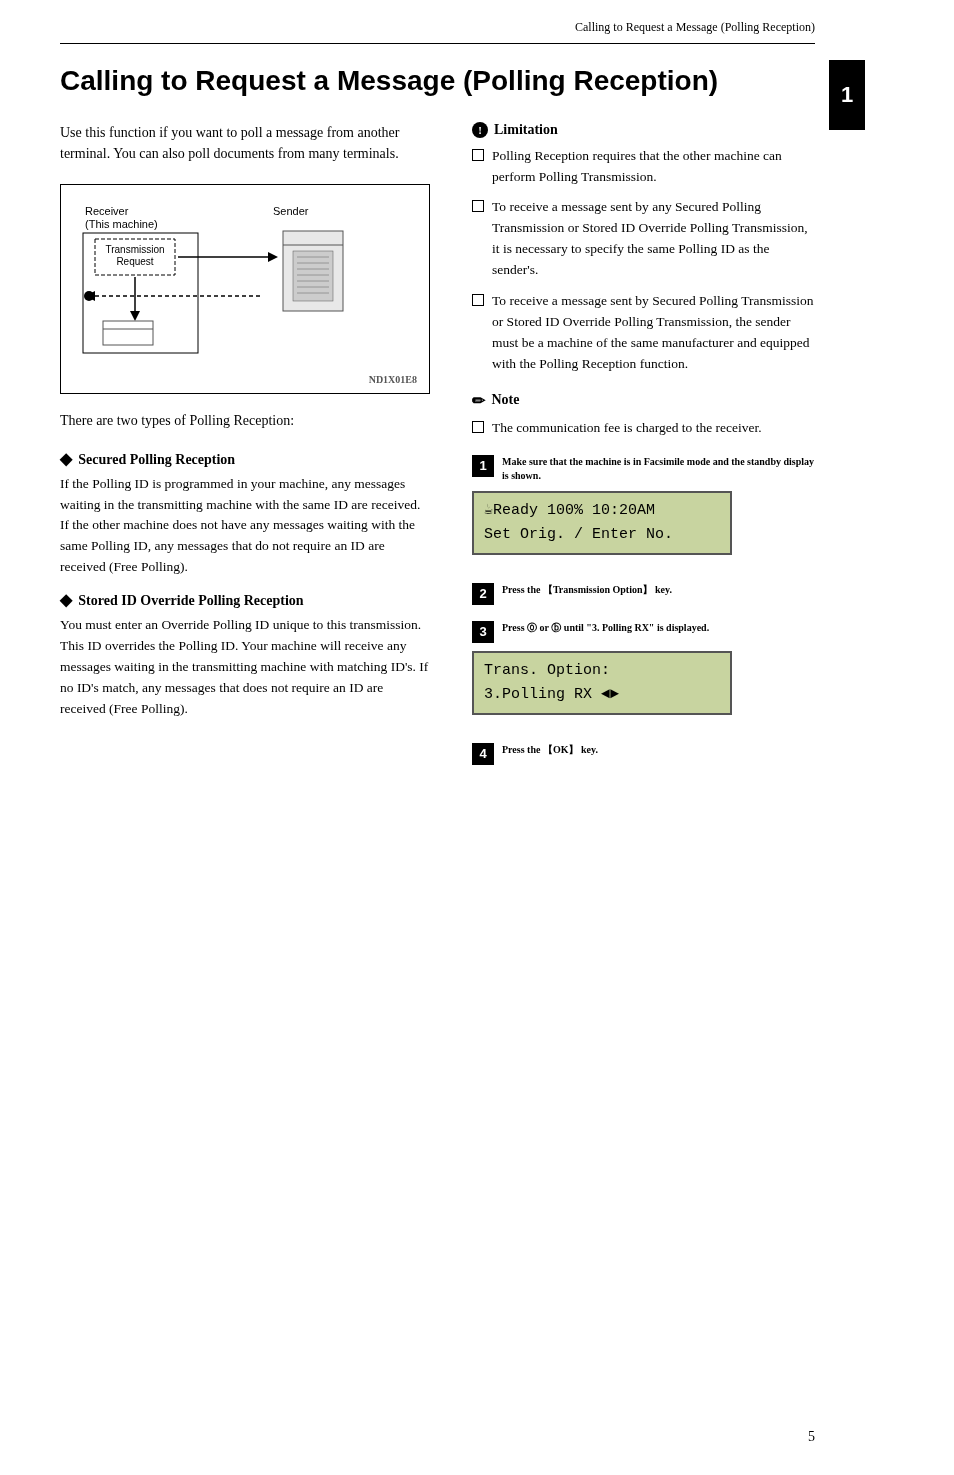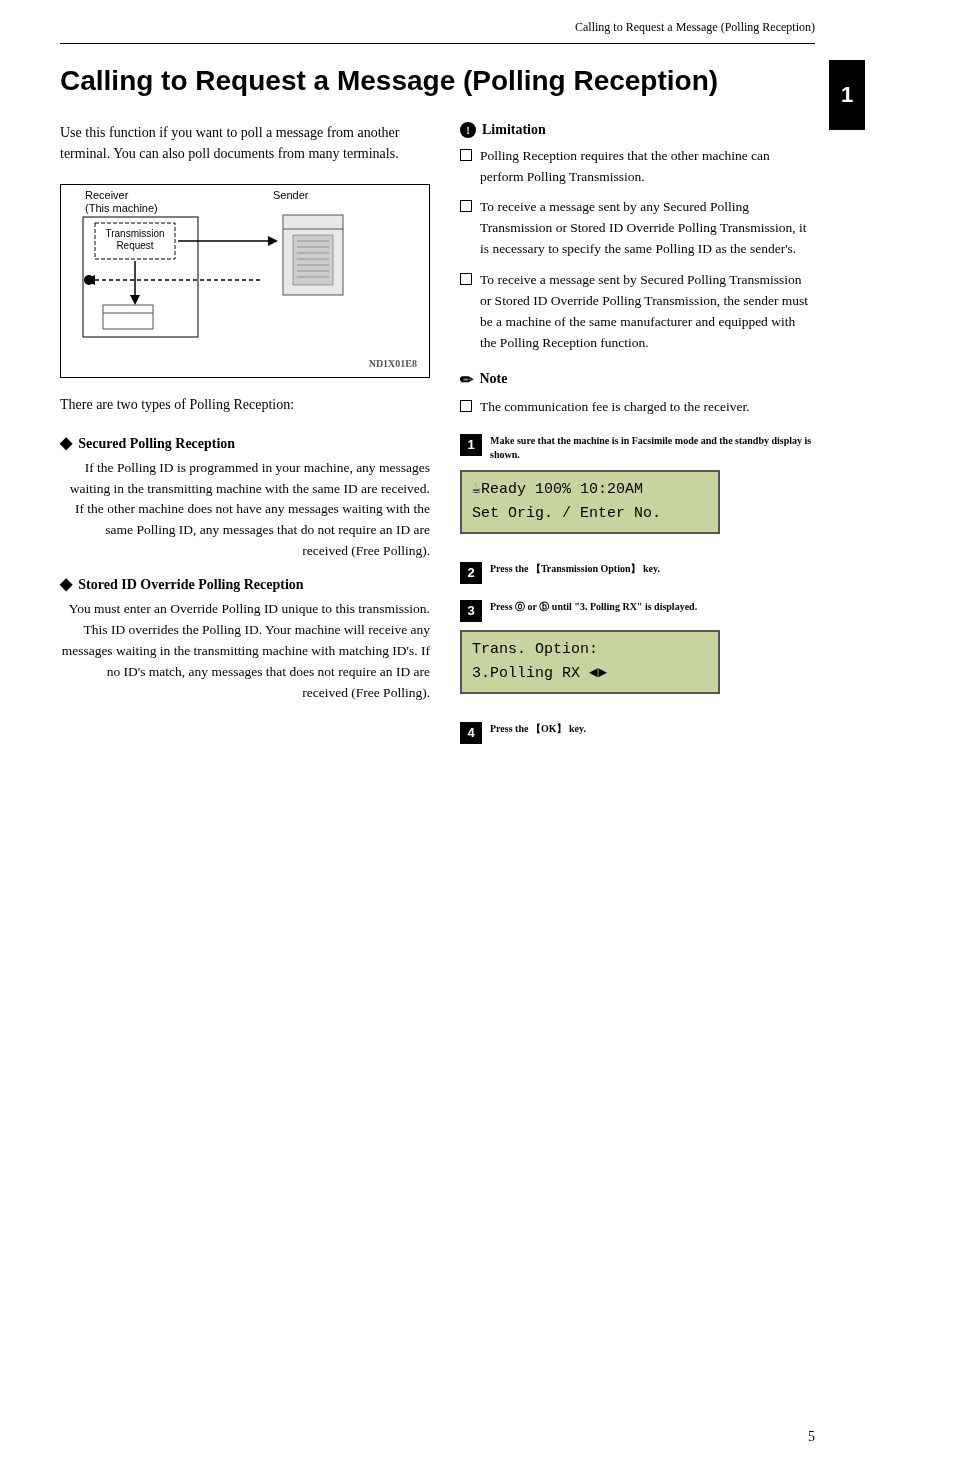--- a/index.html
+++ b/index.html
@@ -66,21 +66,21 @@
       font-weight: bold;
       font-family: Arial, sans-serif;
       margin-bottom: 24px;
       line-height: 1.2;
       border-bottom: none;
     }
 
     
     .two-col {
       display: flex;
-      gap: 30px;
+      gap: 42px;
     }
 
     .left-col {
       width: 370px;
       flex-shrink: 0;
     }
 
     .right-col {
       flex: 1;
     }
@@ -88,21 +88,21 @@
     
     .intro-text {
       font-size: 14px;
       line-height: 1.5;
       margin-bottom: 20px;
     }
 
     
     .diagram-container {
       border: 1px solid #000;
-      padding: 0 12px 8px 12px;
+      padding: 16px 12px 8px 12px;
       margin-bottom: 16px;
       position: relative;
       font-size: 12px;
     }
 
     .diagram-caption {
       font-size: 10px;
       text-align: right;
       color: #555;
       margin-top: 4px;
@@ -124,21 +124,20 @@
       color: #000;
       font-size: 16px;
       line-height: 1;
       flex-shrink: 0;
     }
 
     .section-body {
       font-size: 13.5px;
       line-height: 1.55;
       margin-bottom: 10px;
-      text-align: right;
     }
 
     
     .limitation-box {
       margin-bottom: 16px;
     }
 
     .limitation-heading {
       display: flex;
       align-items: center;

